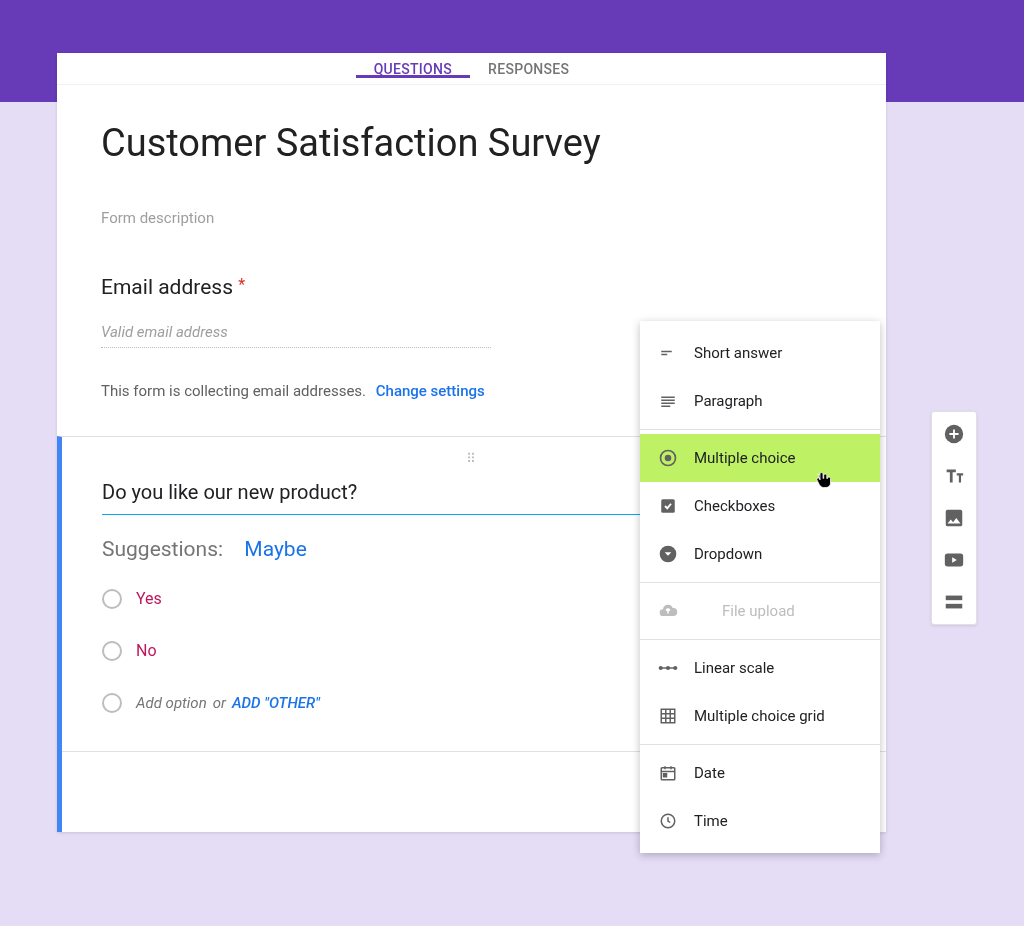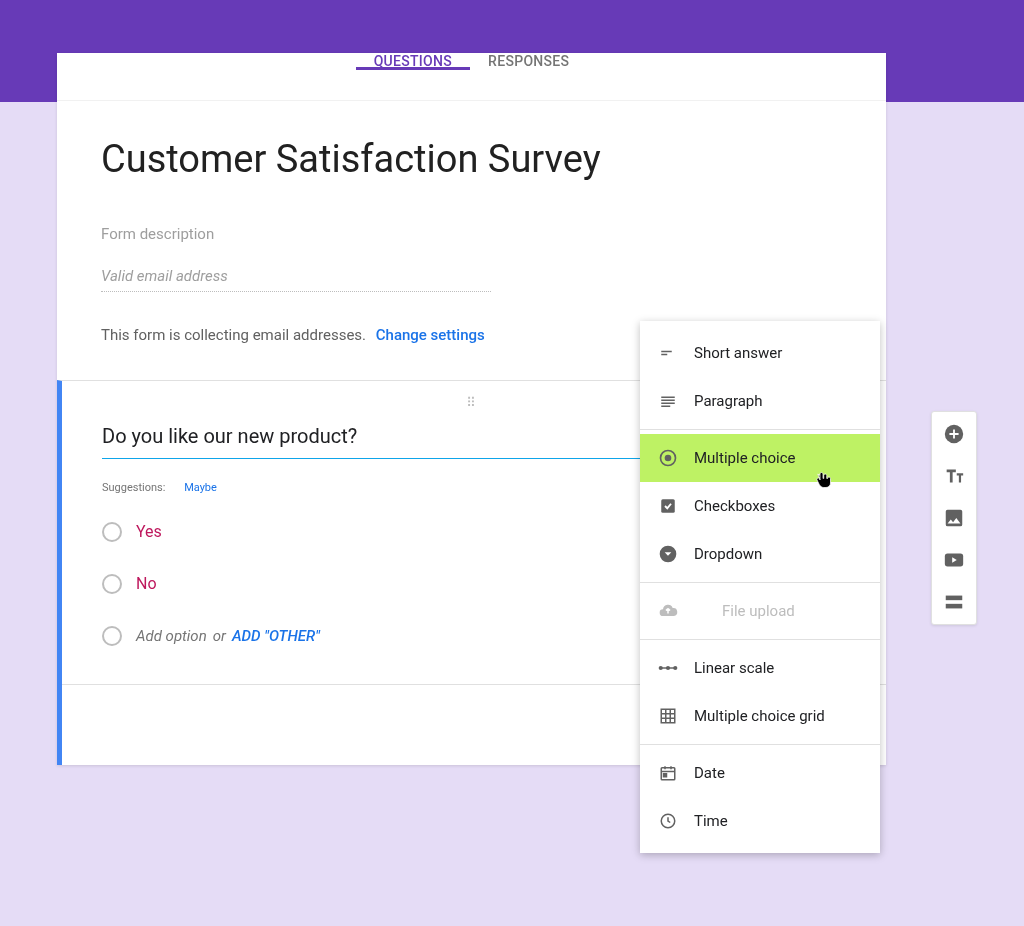--- a/index.html
+++ b/index.html
@@ -22,22 +22,22 @@
       left: 57px;
       top: 53px;
       width: 829px;
       background: #fff;
       box-shadow: 0 1px 3px rgba(0,0,0,0.12);
     }
     .tabs {
       display: flex;
       justify-content: center;
       border-bottom: 1px solid #f1f1f1;
-      height: 48px;
-      align-items: flex-start;
+      height: 32px;
+      align-items: center;
     }
     .tab {
       display: flex;
       align-items: center;
       padding: 0 18px;
       font-size: 14px;
       font-weight: 500;
       letter-spacing: 0.3px;
       color: #757575;
       cursor: pointer;
@@ -122,21 +122,21 @@
       border-bottom: 1px solid #0ea5e9;
       padding: 8px 0 10px 0;
     }
     .image-icon-btn {
       margin-left: 20px;
       color: #757575;
       cursor: pointer;
     }
     .suggestions {
       margin-top: 22px;
-      font-size: 11px;
+      font-size: 21px;
       color: #757575;
     }
     .suggestion-pill {
       color: #1a73e8;
       margin-left: 16px;
       cursor: pointer;
     }
     .options {
       margin-top: 28px;
     }
@@ -259,20 +259,24 @@
 
   <div class="tabs">
     <div class="tab active">QUESTIONS</div>
     <div class="tab">RESPONSES</div>
   </div>
 
   <div class="header-card">
     <div class="form-title">Customer Satisfaction Survey</div>
     <div class="form-description">Form description</div>
 
+    <div class="email-label">
+      <span>Email address</span>
+      <span class="required-star">*</span>
+    </div>
     <div class="email-input">Valid email address</div>
 
     <div class="collect-note">
       <span>This form is collecting email addresses.</span>
       <span class="change-settings">Change settings</span>
     </div>
   </div>
 
   <div class="question-card">
     <div class="drag-handle">⠿</div>

